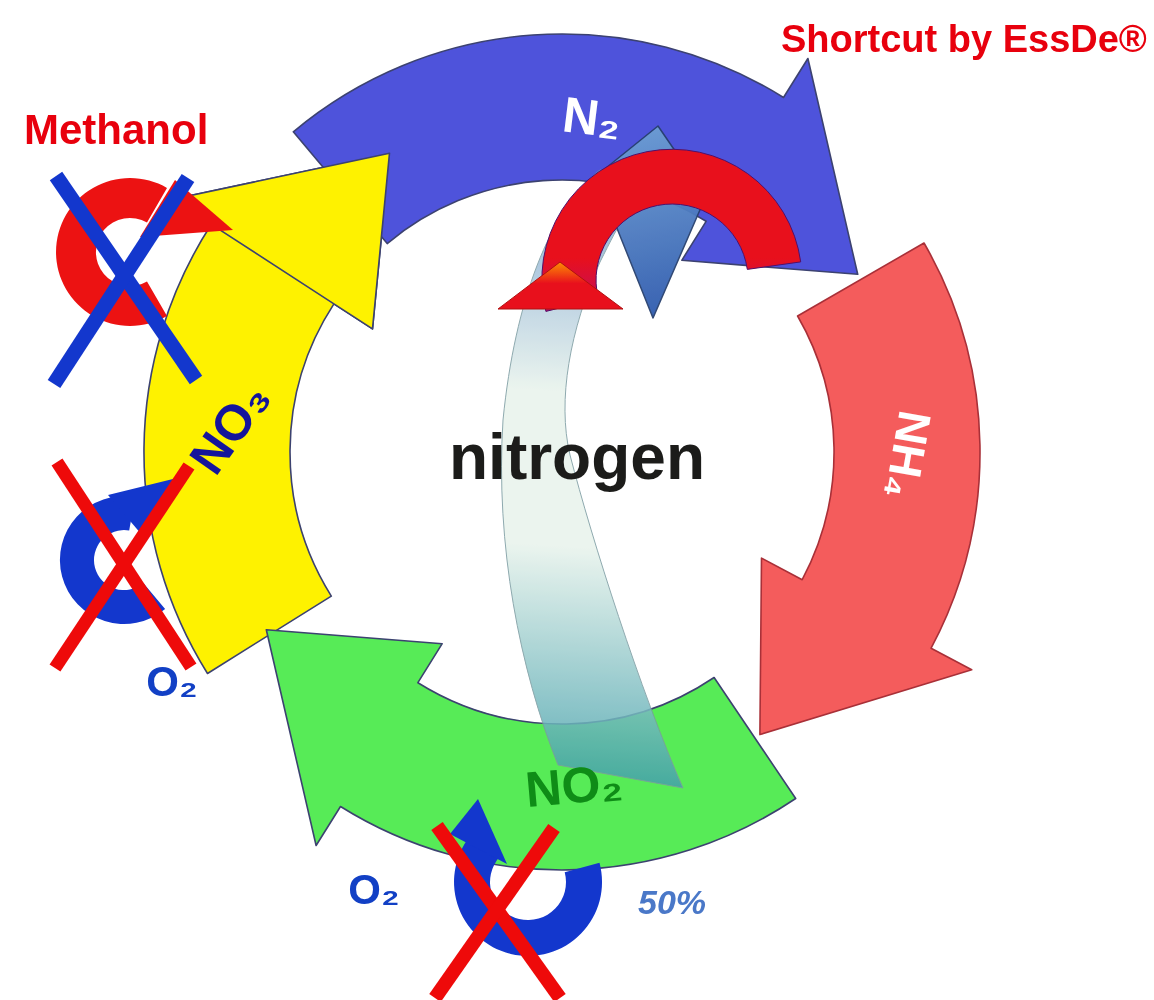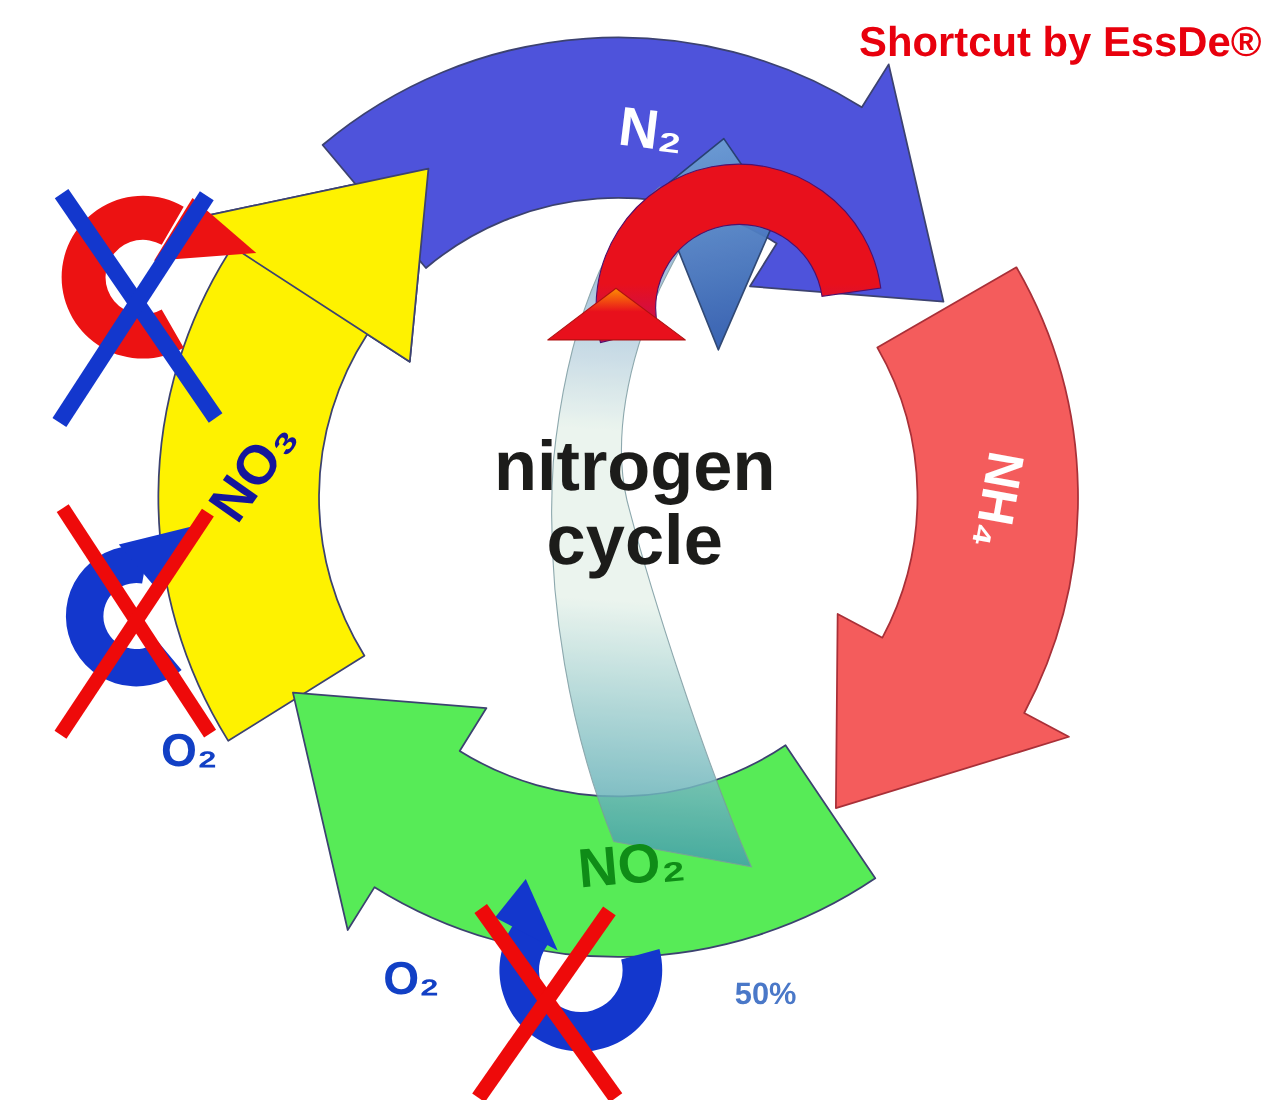--- a/index.html
+++ b/index.html
@@ -59,32 +59,32 @@
       <line x1="56" y1="176" x2="196" y2="380" stroke="#1337CD" stroke-width="15"></line>
       <line x1="188" y1="178" x2="54" y2="384" stroke="#1337CD" stroke-width="15"></line>
       <line x1="57" y1="462" x2="191" y2="667" stroke="#EE0A0A" stroke-width="13"></line>
       <line x1="189" y1="466" x2="55" y2="668" stroke="#EE0A0A" stroke-width="13"></line>
       <line x1="437" y1="826" x2="560" y2="998" stroke="#EE0A0A" stroke-width="14"></line>
       <line x1="554" y1="828" x2="435" y2="998" stroke="#EE0A0A" stroke-width="14"></line>
     </svg>
 
   <div class="lbl-left" style="left: 781px; top: 18px; font-size: 38px; color: rgb(232, 0, 13);">Shortcut by EssDe®</div>
 
+  <div class="lbl-left" style="left: 24px; top: 106px; font-size: 42px; color: rgb(232, 0, 13);">Methanol</div>
 
   <div class="lbl" style="left: 592px; top: 118px; font-size: 50px; --rot: 7deg; color: rgb(255, 255, 255);">N₂</div>
 
   <div class="lbl" style="left: 908px; top: 455px; font-size: 46px; --rot: 100deg; color: rgb(255, 255, 255);">NH₄</div>
 
   <div class="lbl" style="left: 574px; top: 786px; font-size: 50px; --rot: -5deg; color: rgb(15, 140, 23);">NO₂</div>
 
   <div class="lbl" style="left: 230px; top: 428px; font-size: 50px; --rot: -55deg; color: rgb(21, 21, 155);">NO₃</div>
 
   <div class="lbl center-lbl" style="left: 577px; top: 458px; font-size: 64px; color: rgb(28, 28, 26);">
     <div>nitrogen</div>
-    <div>cycle</div>
   </div>
 
   <div class="lbl" style="left: 172px; top: 682px; font-size: 42px; color: rgb(18, 64, 197);">O₂</div>
 
   <div class="lbl" style="left: 374px; top: 890px; font-size: 42px; color: rgb(18, 64, 197);">O₂</div>
 
-  <div class="lbl" style="left: 696px; top: 903px; font-size: 28px; color: rgb(74, 120, 200);">50%</div>
+  <div class="lbl" style="left: 672px; top: 903px; font-size: 34px; color: rgb(74, 120, 200); font-style: italic;">50%</div>
 </div>
 
 </body></html>

